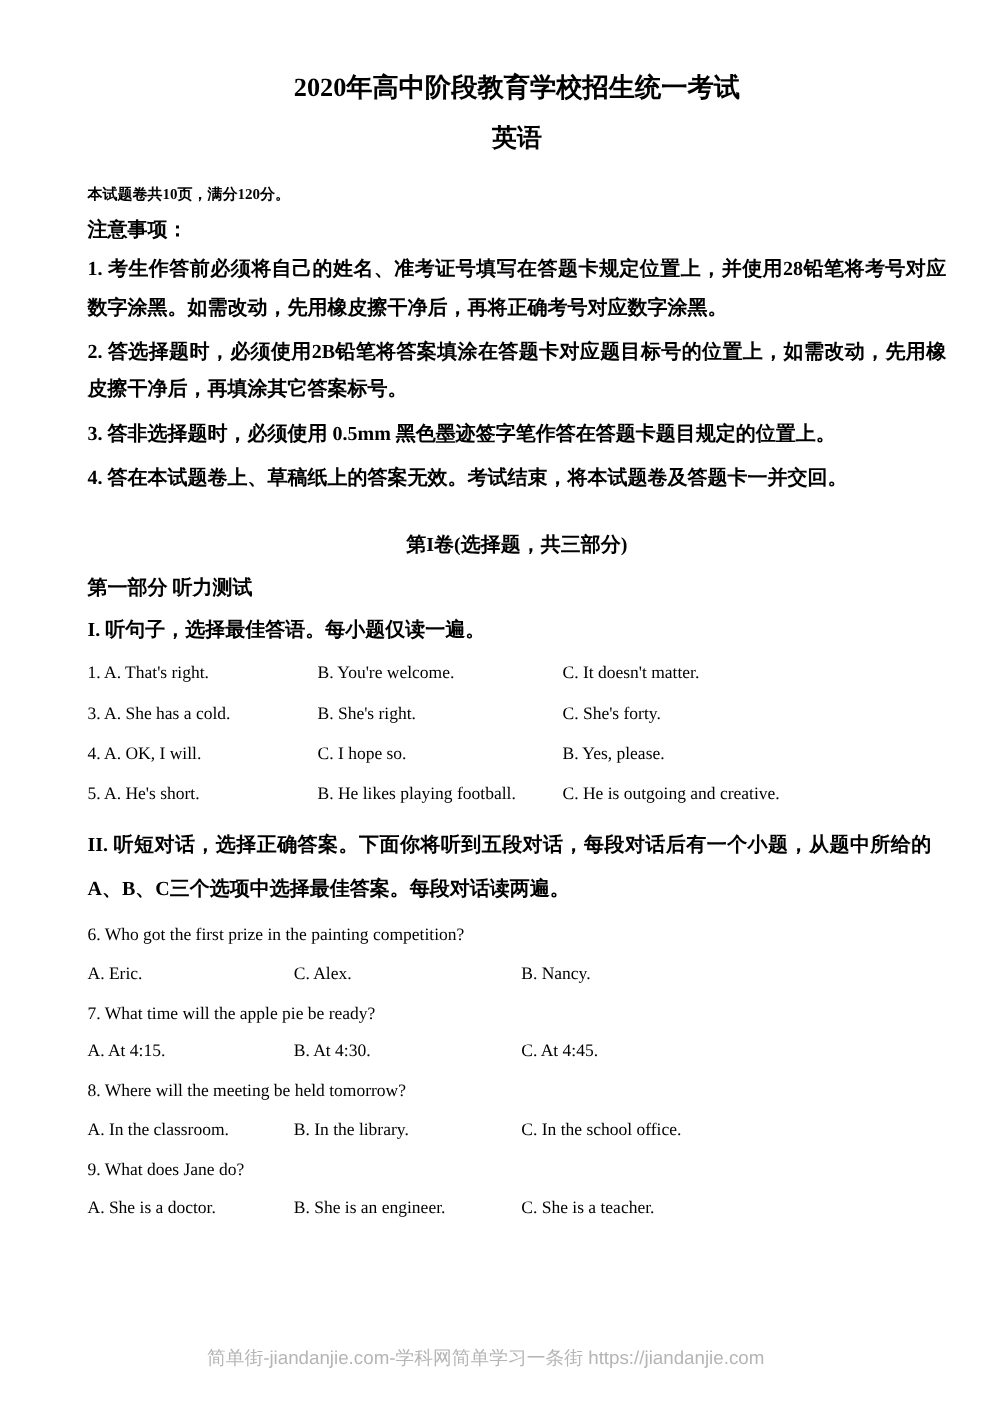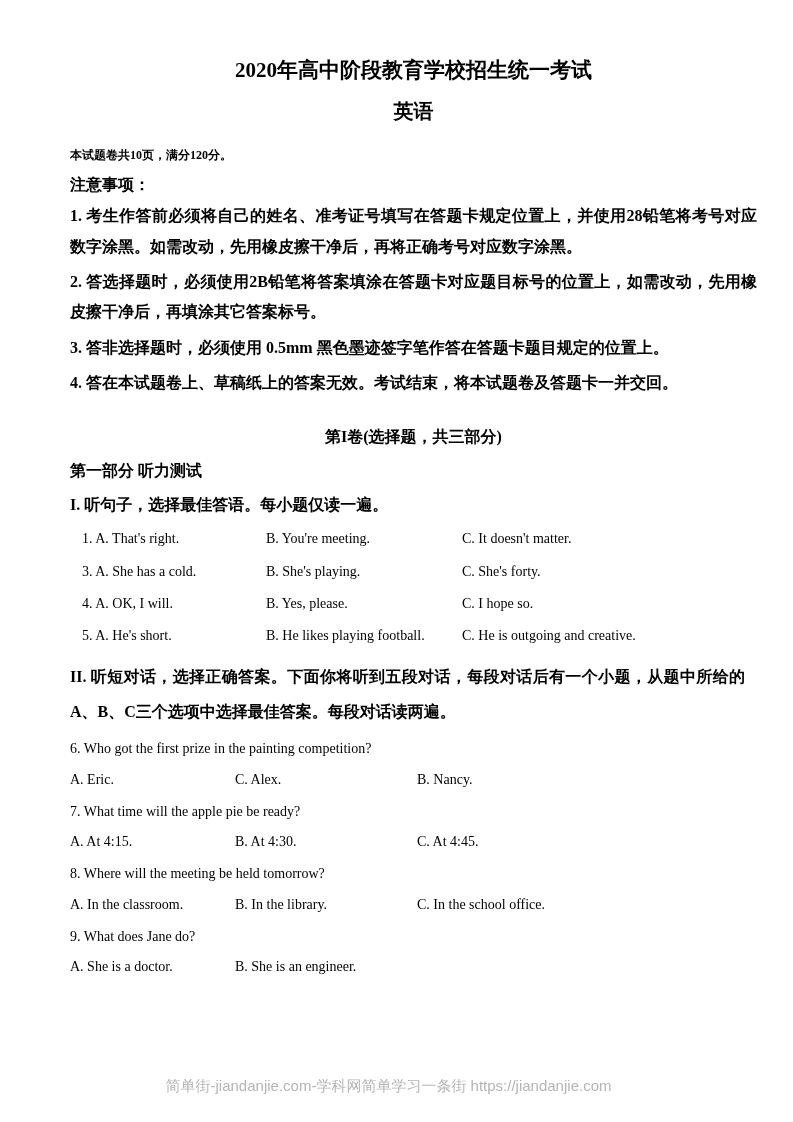--- a/index.html
+++ b/index.html
@@ -69,21 +69,21 @@
     font-weight: bold;
     font-size: 16px;
     line-height: 1.6;
     margin: 0 0 12px 0;
   }
   .opt-row-3 {
     display: grid;
     grid-template-columns: 184px 196px 1fr;
     font-size: 14px;
     line-height: 1.45;
-    margin: 0 0 12px 12px;
+    margin: 0 0 12px 0;
   }
   .task2-intro {
     font-weight: bold;
     font-size: 16px;
     line-height: 2.15;
     margin: 14px 12px 10px 0;
     text-align: justify;
   }
   .q-line {
     font-size: 14px;
@@ -124,32 +124,32 @@
   <p class="notice-item">2. 答选择题时，必须使用2B铅笔将答案填涂在答题卡对应题目标号的位置上，如需改动，先用橡皮擦干净后，再填涂其它答案标号。</p>
   <p class="notice-item">3. 答非选择题时，必须使用 0.5mm 黑色墨迹签字笔作答在答题卡题目规定的位置上。</p>
   <p class="notice-item">4. 答在本试题卷上、草稿纸上的答案无效。考试结束，将本试题卷及答题卡一并交回。</p>
 
   <p class="volume-title">第I卷(选择题，共三部分)</p>
   <p class="part-title">第一部分 听力测试</p>
   <p class="task-title">I. 听句子，选择最佳答语。每小题仅读一遍。</p>
 
   <div class="opt-row-3">
     <span>1. A. That's right.</span>
-    <span>B. You're meeting.</span>
+    <span>B. You're welcome.</span>
     <span>C. It doesn't matter.</span>
   </div>
   <div class="opt-row-3">
     <span>3. A. She has a cold.</span>
-    <span>B. She's playing.</span>
+    <span>B. She's right.</span>
     <span>C. She's forty.</span>
   </div>
   <div class="opt-row-3">
     <span>4. A. OK, I will.</span>
+    <span>C. I hope so.</span>
     <span>B. Yes, please.</span>
-    <span>C. I hope so.</span>
   </div>
   <div class="opt-row-3">
     <span>5. A. He's short.</span>
     <span>B. He likes playing football.</span>
     <span>C. He is outgoing and creative.</span>
   </div>
 
   <p class="task2-intro">II. 听短对话，选择正确答案。下面你将听到五段对话，每段对话后有一个小题，从题中所给的A、B、C三个选项中选择最佳答案。每段对话读两遍。</p>
 
   <p class="q-line">6. Who got the first prize in the painting competition?</p>
@@ -170,17 +170,18 @@
   <div class="q-opts">
     <span>A. In the classroom.</span>
     <span>B. In the library.</span>
     <span>C. In the school office.</span>
   </div>
 
   <p class="q-line">9. What does Jane do?</p>
   <div class="q-opts">
     <span>A. She is a doctor.</span>
     <span>B. She is an engineer.</span>
+    <span>C. She is a teacher.</span>
   </div>
 
   <div class="page-footer">简单街-jiandanjie.com-学科网简单学习一条街 https://jiandanjie.com</div>
 
 </div>
 
 </body></html>

